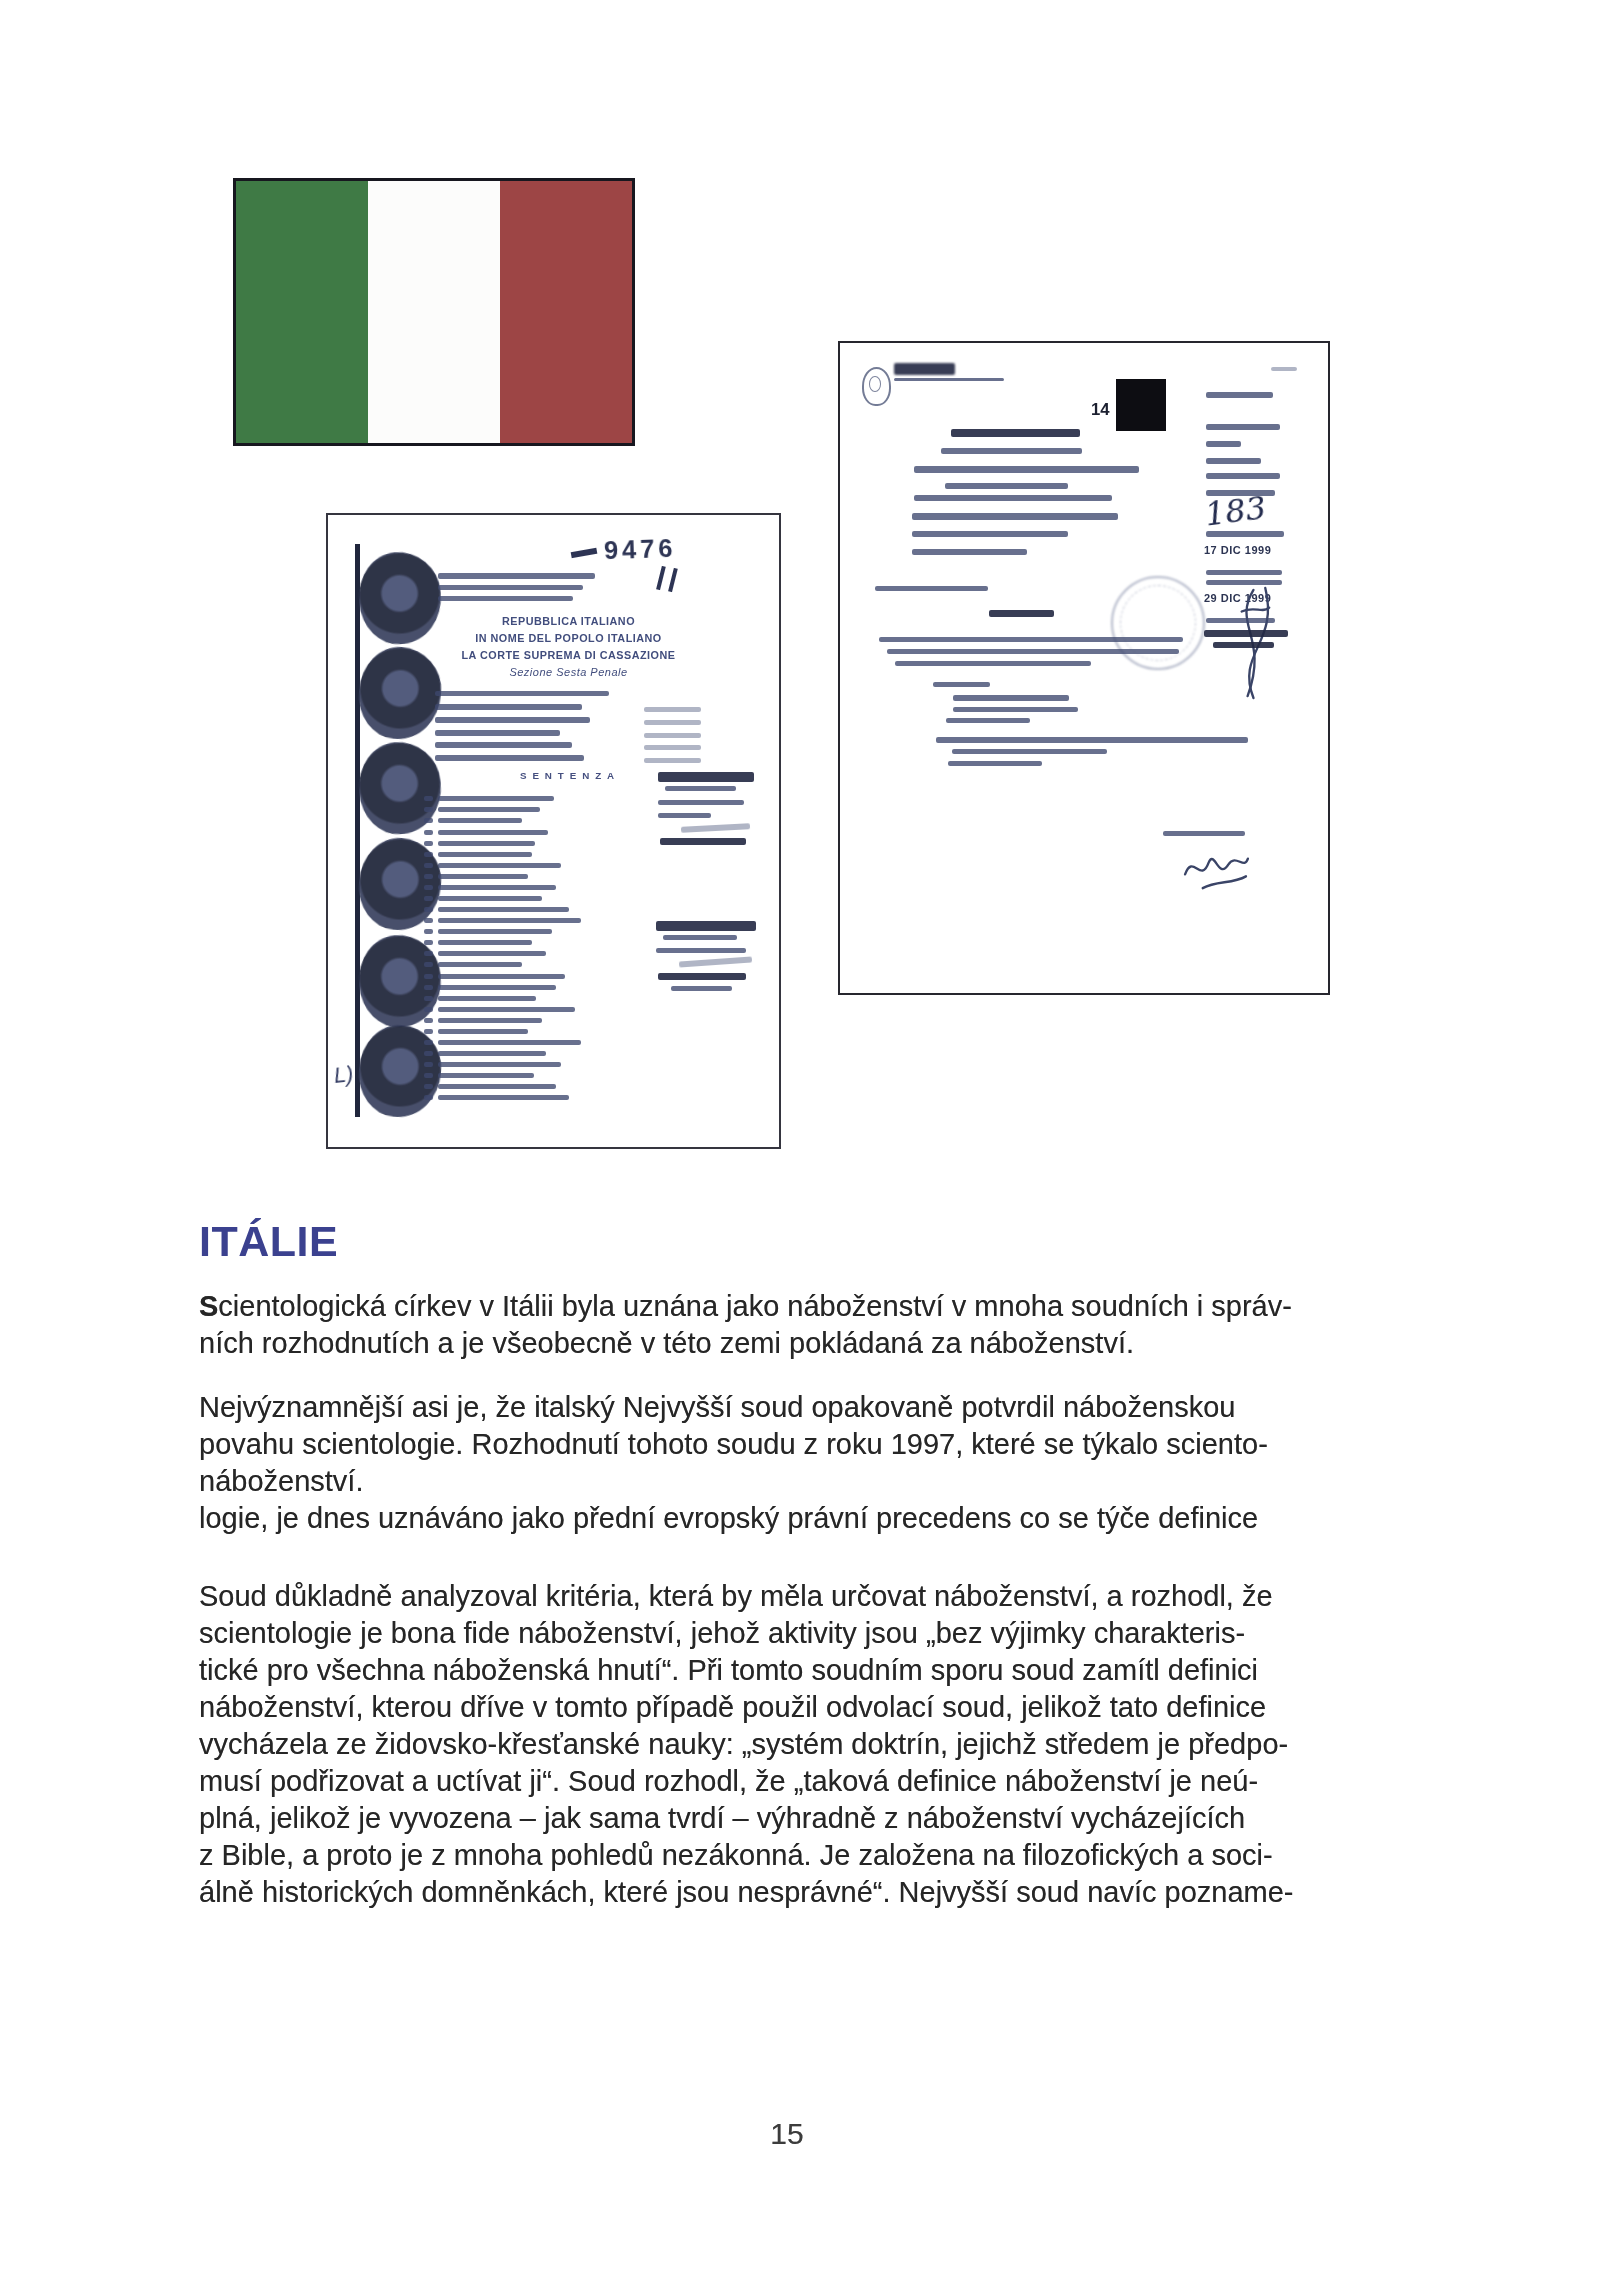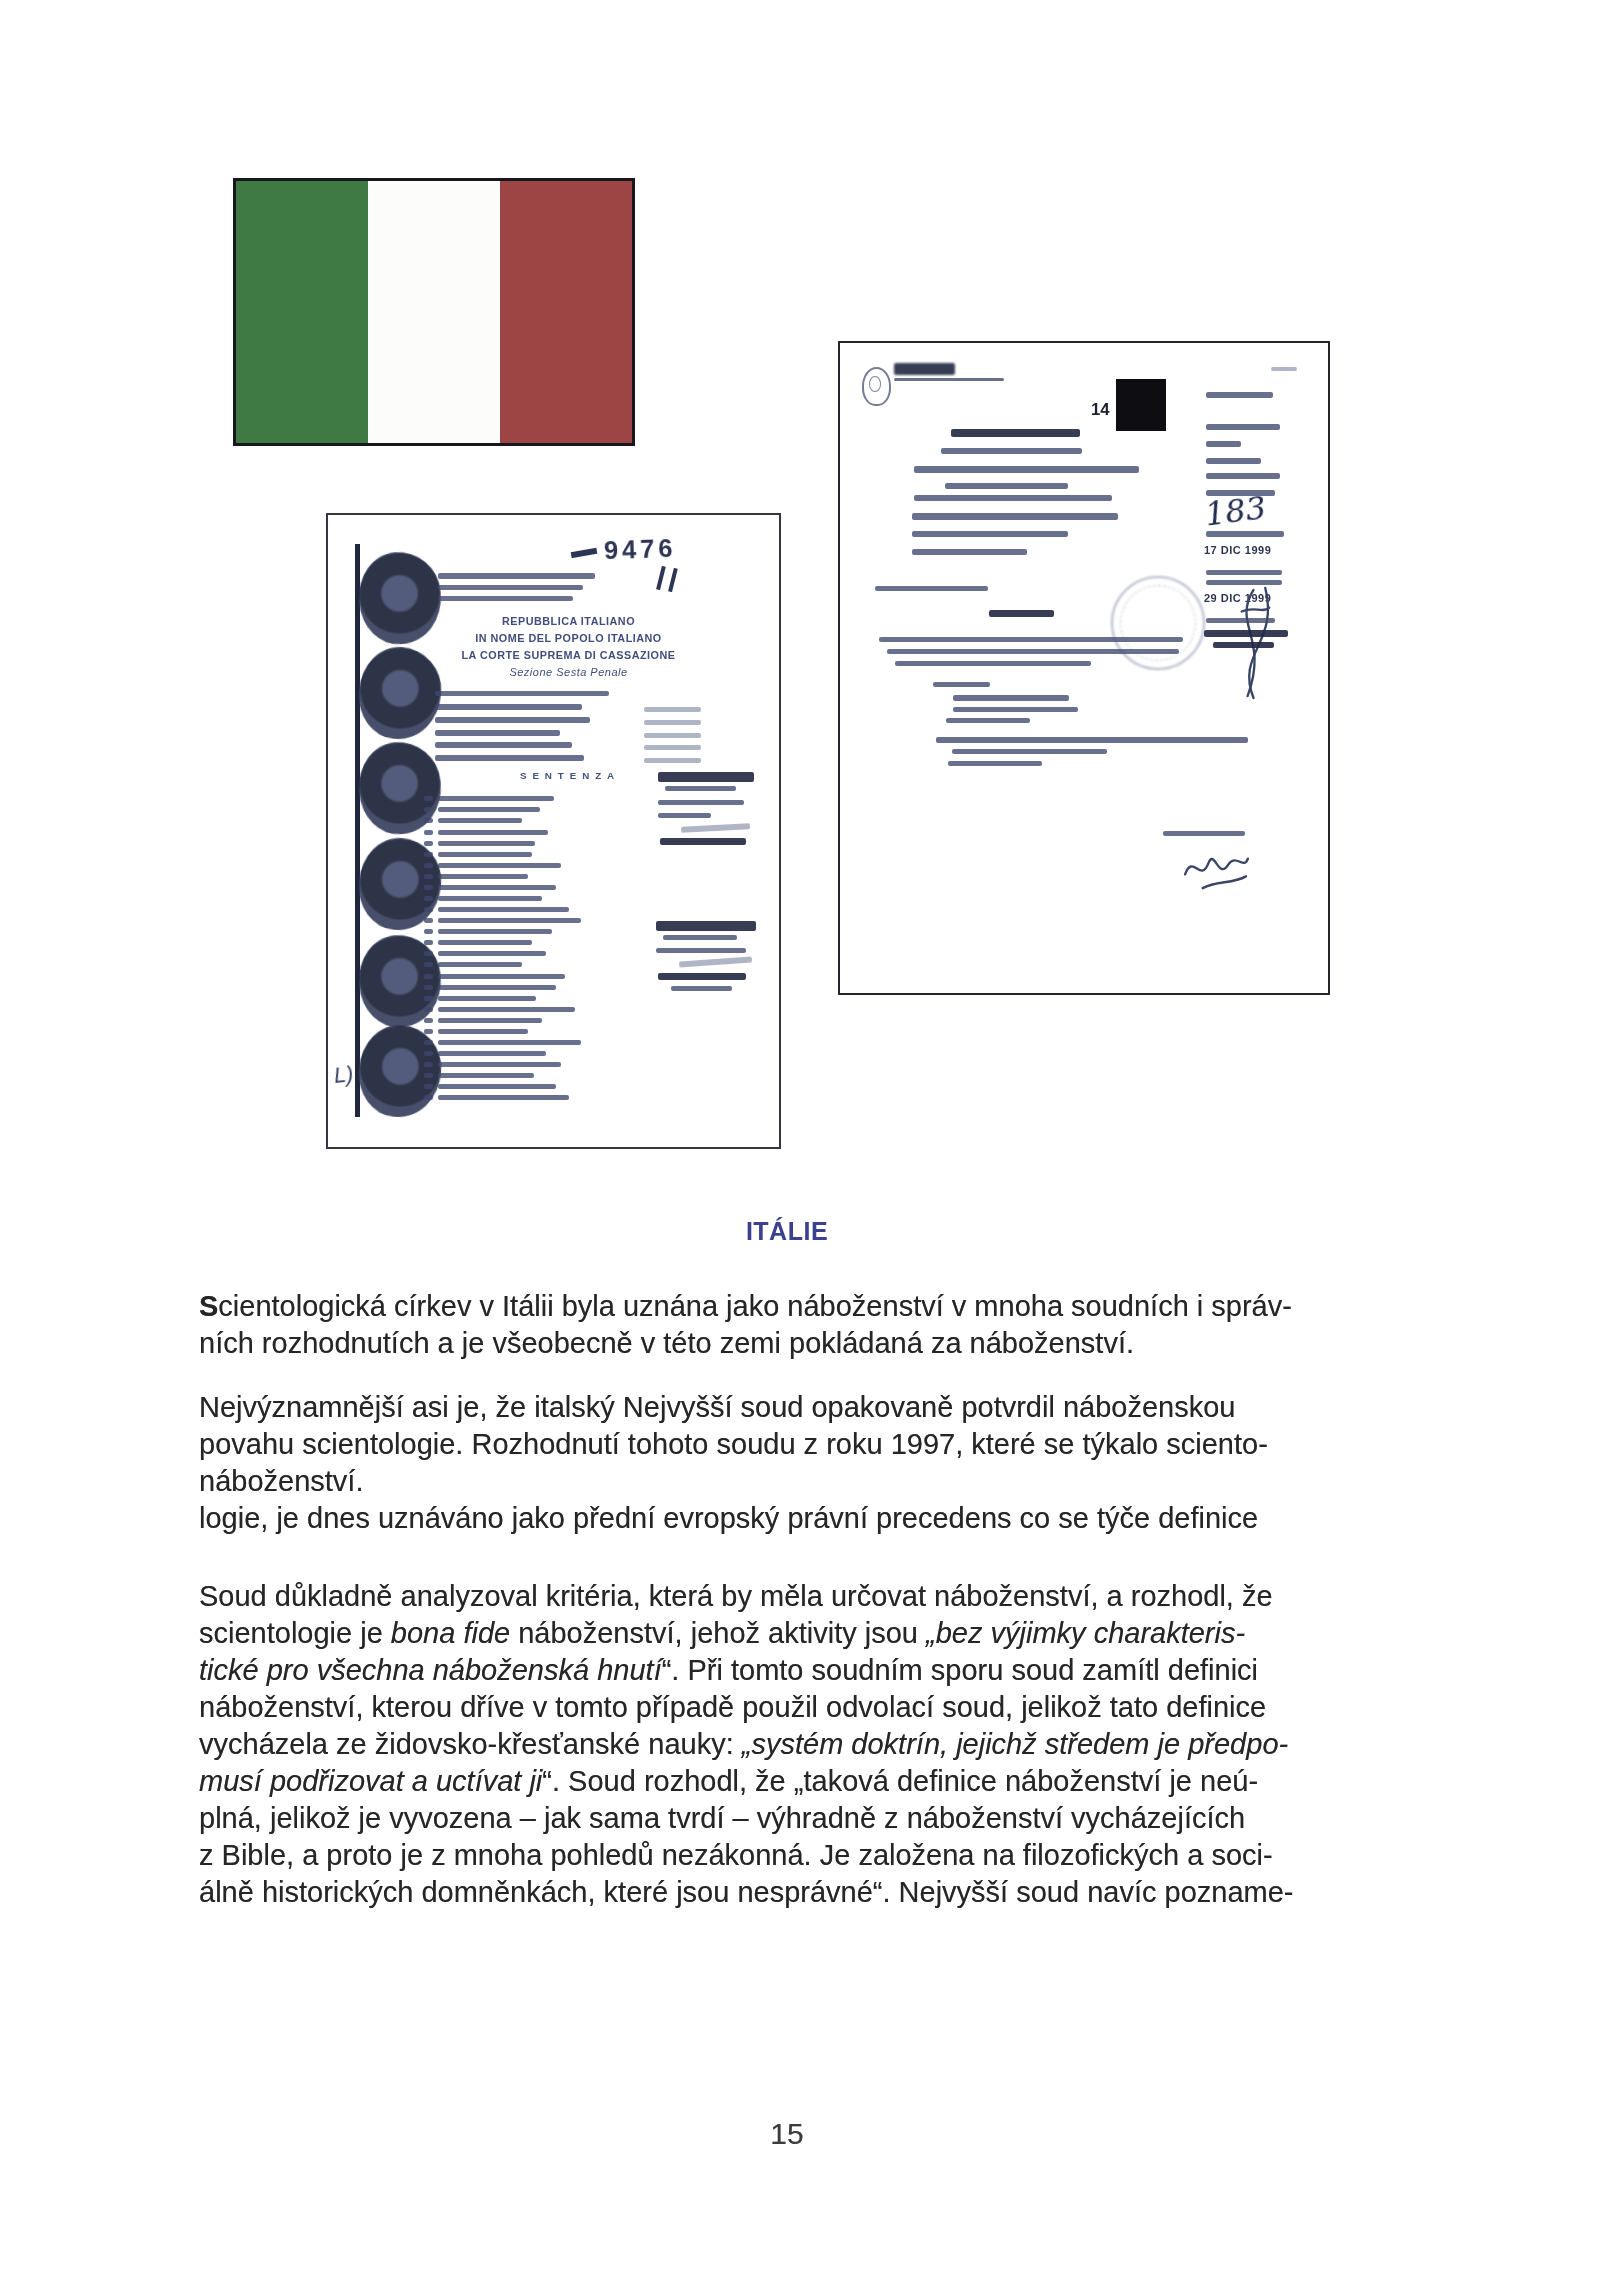--- a/index.html
+++ b/index.html
@@ -73,32 +73,32 @@
   .circle-stamp{
     position:absolute;left:271px;top:233px;width:90px;height:90px;border-radius:50%;
     border:2.5px solid rgba(105,115,150,.5);filter:blur(1px);
   }
   .circle-stamp:before{content:"";position:absolute;left:6.9px;top:6.9px;right:6.9px;bottom:6.9px;border-radius:50%;border:1.5px dashed rgba(105,115,150,.45);}
   .sig{position:absolute;overflow:visible;}
   .sig path{fill:none;stroke:#3a4467;stroke-width:2.4;stroke-linecap:round;filter:blur(.3px);}
   
   .heading{
     position:absolute;left:199px;top:1217px;width:1176px;
-    text-align:center;font-size:25px;font-weight:700;letter-spacing:0.5px;
+    font-size:43px;font-weight:700;letter-spacing:0.5px;
     color:#3b418f;
   }
   .bodytext{
     position:absolute;left:199px;top:1288px;width:1215px;
     font-size:29px;line-height:37px;color:#262626;
     text-shadow:0 0 0.5px rgba(40,40,40,.55);
   }
   .para{margin:0 0 27.4px 0;}
   .para.gap-lg{margin-bottom:41px;}
   .tline{white-space:nowrap;}
-  .tline .i{font-style:italic;}
+  .tline .i{}
   .tline .b{font-weight:700;}
   .page-number{
     position:absolute;left:199px;top:2117px;width:1176px;text-align:center;
     font-size:30px;color:#3c3c3c;text-shadow:0 0 0.5px rgba(40,40,40,.5);
   }
 </style>
 </head>
 <body>
 
 <div class="page">

